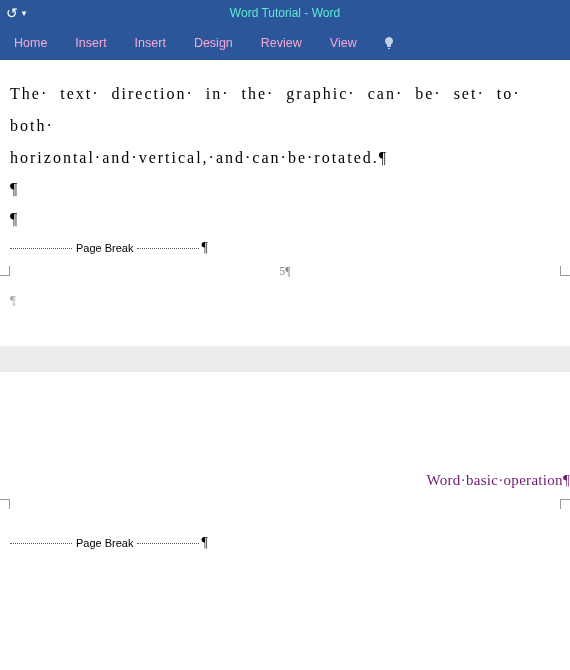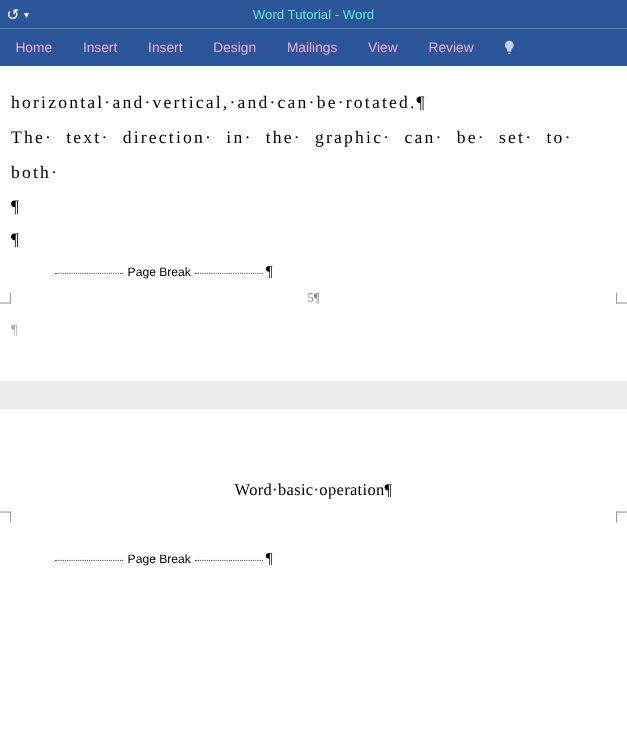--- a/index.html
+++ b/index.html
@@ -80,21 +80,20 @@
     line-height: 30px;
     color: #000;
   }
   
   .page-break {
     display: flex;
     align-items: center;
     padding: 6px 10px;
     font-size: 11px;
     color: #000;
-    margin-left: 40px;
   }
   .page-break .dots {
     flex: 0 0 auto;
     border-bottom: 1px dotted #555;
     height: 1px;
   }
   .page-break .dots.left { width: 62px; }
   .page-break .dots.right { width: 62px; }
   .page-break .label {
     padding: 0 4px;
@@ -137,25 +136,25 @@
   .page-gap {
     background: #ececec;
     height: 26px;
     margin-top: 36px;
   }
   
   .page2 {
     background: #ffffff;
   }
   .header-text {
-    text-align: center;
-    padding: 66px 0 10px 0;
+    text-align: right;
+    padding: 100px 0 10px 0;
     font-family: Georgia, serif;
     font-size: 15px;
-    color: #000000;
+    color: #701a75;
     letter-spacing: 0.3px;
   }
   .crop-row2 {
     position: relative;
     height: 14px;
   }
   .crop-left2, .crop-right2 {
     position: absolute;
     top: 0;
     width: 10px;
@@ -175,37 +174,36 @@
     <span class="qat-dd">▾</span>
   </div>
   <div class="title-text">Word Tutorial - Word</div>
 </div>
 
 <div class="ribbon">
   <div class="tab">Home</div>
   <div class="tab">Insert</div>
   <div class="tab">Insert</div>
   <div class="tab">Design</div>
-  <div class="tab">Mailings</div>
+  <div class="tab">Review</div>
   <div class="tab">View</div>
-  <div class="tab">Review</div>
   <div class="tellme">
     <span class="bulb-icon">
       <svg width="12" height="14" viewBox="0 0 12 14">
           <path d="M6 1c-2.2 0-4 1.8-4 4 0 1.5.8 2.8 2 3.5V10c0 .6.4 1 1 1h2c.6 0 1-.4 1-1v-1.5c1.2-.7 2-2 2-3.5 0-2.2-1.8-4-4-4z M5 12h2v1H5z" fill="#fff" opacity="0.85"></path>
         </svg>
     </span>
 
   </div>
 </div>
 
 <div class="doc-area">
   <div class="body-text">
+    <div>The· text· direction· in· the· graphic· can· be· set· to· both·</div>
     <div>horizontal·and·vertical,·and·can·be·rotated.¶</div>
-    <div>The· text· direction· in· the· graphic· can· be· set· to· both·</div>
   </div>
   <div class="para-mark">¶</div>
   <div class="para-mark">¶</div>
 
   <div class="page-break">
     <span class="dots left"></span>
     <span class="label">Page Break</span>
     <span class="dots right"></span>
     <span class="end-pil pilcrow">¶</span>
   </div>

